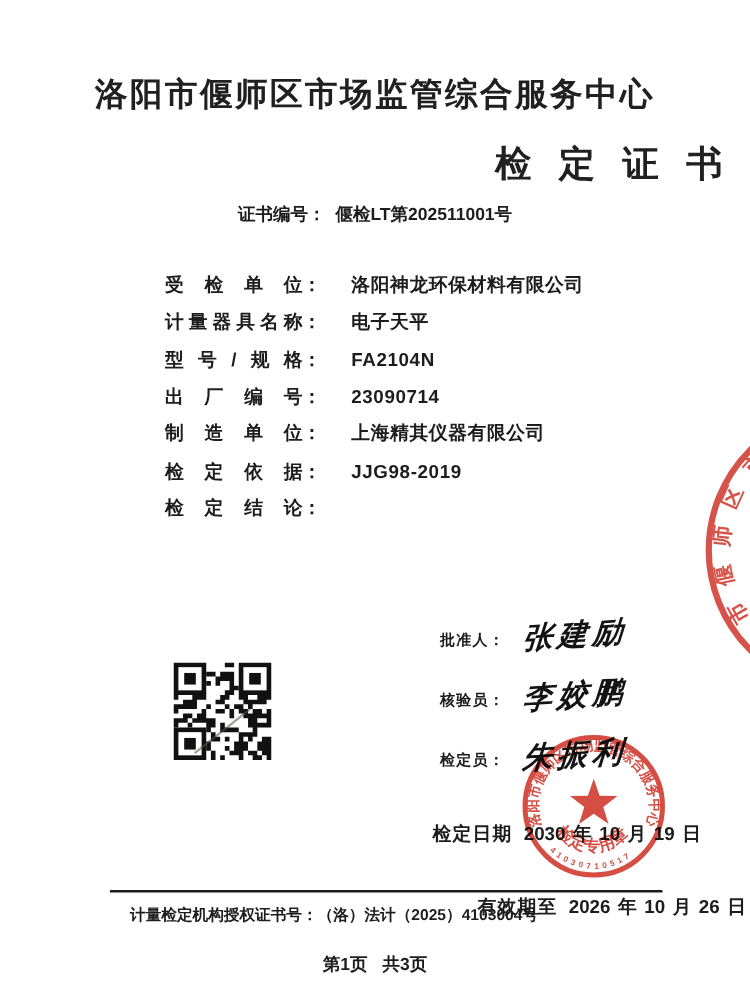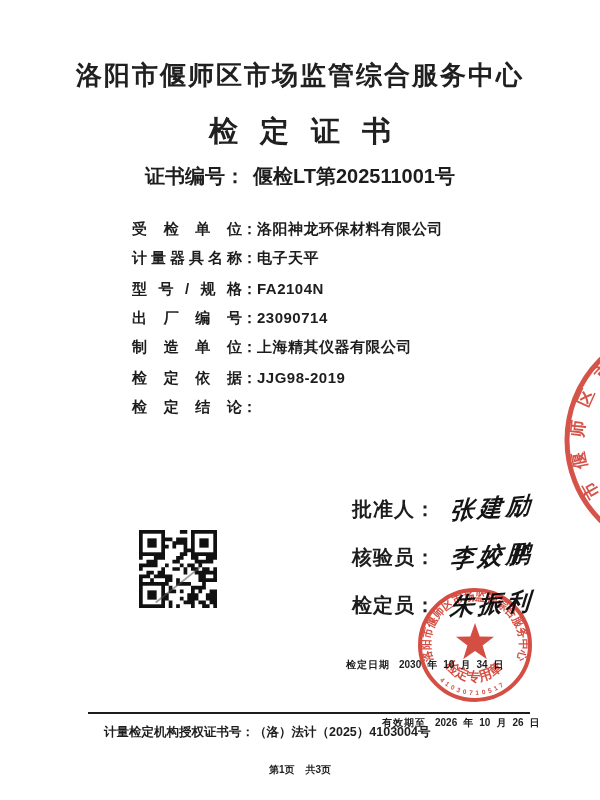--- a/index.html
+++ b/index.html
@@ -3,64 +3,64 @@
 <meta charset="utf-8">
 <style>
   html,body{margin:0;padding:0;background:#ffffff;}
   .page{
     position:relative;width:600px;height:800px;margin:0 auto;background:#fff;
     overflow:hidden;font-family:"Liberation Sans","DejaVu Sans",sans-serif;color:#1d1d1d;
   }
   
   .org-title{position:absolute;top:58px;left:0;width:100%;text-align:center;
     font-size:26px;font-weight:bold;letter-spacing:2px;color:#202020;}
-  .cert-title{position:absolute;top:112px;left:0;width:100%;text-align:center;
+  .cert-title{position:absolute;top:112px;left:0;width:100%;text-align:right;
     font-size:29px;font-weight:bold;letter-spacing:22px;text-indent:22px;color:#202020;}
   .cert-no{position:absolute;top:163px;left:0;width:100%;text-align:center;
-    font-size:20px;font-weight:bold;}
+    font-size:14px;font-weight:bold;}
   .cert-no .v{margin-left:8px;}
   
   .info{position:absolute;left:132px;top:219px;display:flex;flex-direction:column;gap:9px;}
   .irow{display:flex;align-items:flex-start;font-size:15px;font-weight:bold;line-height:20px;}
   .jchars{display:inline-flex;width:110px;justify-content:space-between;}
   .colon{display:inline-block;}
-  .ival{white-space:nowrap;letter-spacing:0.5px;}
+  .ival{margin-left:24px;white-space:nowrap;letter-spacing:0.5px;}
   .info .irow:nth-child(3),.info .irow:nth-child(6){margin-top:2px;}
   
   .qr{position:absolute;left:137px;top:530px;width:82px;height:78px;}
   .qr svg{width:100%;height:100%;}
   
   .sigrow{position:absolute;left:352px;white-space:nowrap;}
-  .sigrow .slabel{font-size:20px;font-weight:bold;letter-spacing:1px;}
+  .sigrow .slabel{font-size:12px;font-weight:bold;letter-spacing:1px;}
   .sig{display:inline-block;margin-left:10px;font-size:24px;font-weight:bold;
     font-style:italic;transform:rotate(-4deg) skewX(-8deg);color:#141414;letter-spacing:4px;}
   .sig-1{top:492px;}
   .sig-2{top:540px;}
   .sig-3{top:588px;z-index:3;}
   
   .daterow{position:absolute;left:346px;display:flex;align-items:baseline;gap:6px;
-    font-size:10px;font-weight:bold;white-space:nowrap;}
+    font-size:15px;font-weight:bold;white-space:nowrap;}
   .daterow .dlabel{margin-right:3px;letter-spacing:1px;}
   .date-1{top:658px;}
   .date-2{top:716px;margin-left:36px;}
   
   .stamp-main{position:absolute;left:413px;top:583px;width:124px;height:124px;
     mix-blend-mode:multiply;opacity:.88;z-index:5;pointer-events:none;}
   .stamp-edge{position:absolute;left:552px;top:310px;width:260px;height:260px;
     mix-blend-mode:multiply;opacity:.85;z-index:5;pointer-events:none;}
   .stamp-main text,.stamp-edge text{font-family:"Liberation Sans","DejaVu Sans",sans-serif;font-weight:bold;}
   
   .fdivider{position:absolute;left:88px;top:712px;width:442px;height:2px;background:#1c1c1c;}
   .frow{position:absolute;left:104px;width:470px;font-size:12.5px;font-weight:bold;white-space:nowrap;}
   .frow-1{top:724px;}
   .frow-2{top:746px;}
   .fabs-zip{position:absolute;left:203px;top:0;}
   .fabs-tel{position:absolute;left:303px;top:0;}
   .pageinfo{position:absolute;top:763px;left:0;width:100%;text-align:center;
-    font-size:10px;font-weight:bold;word-spacing:8px;}
+    font-size:14px;font-weight:bold;word-spacing:8px;}
 </style>
 </head>
 <body>
 
 <div class="page">
 
   <div class="org-title">洛阳市偃师区市场监管综合服务中心</div>
   <div class="cert-title">检定证书</div>
   <div class="cert-no">
     <span>证书编号：</span><span class="v">偃检LT第202511001号</span>
@@ -172,21 +172,21 @@
     <span class="slabel">检定员：</span>
     <span class="sig">朱振利</span>
   </div>
 
   <div class="daterow date-1">
     <span class="dlabel">检定日期</span>
     <span>2030</span>
     <span>年</span>
     <span>10</span>
     <span>月</span>
-    <span>34</span>
+    <span>19</span>
     <span>日</span>
   </div>
   <div class="daterow date-2">
     <span class="dlabel">有效期至</span>
     <span>2026</span>
     <span>年</span>
     <span>10</span>
     <span>月</span>
     <span>26</span>
     <span>日</span>

